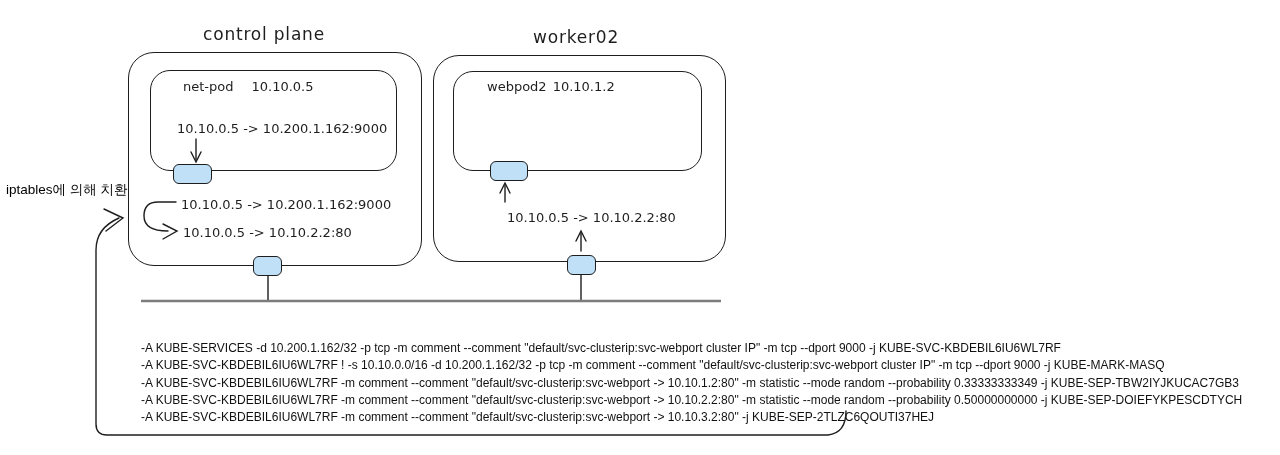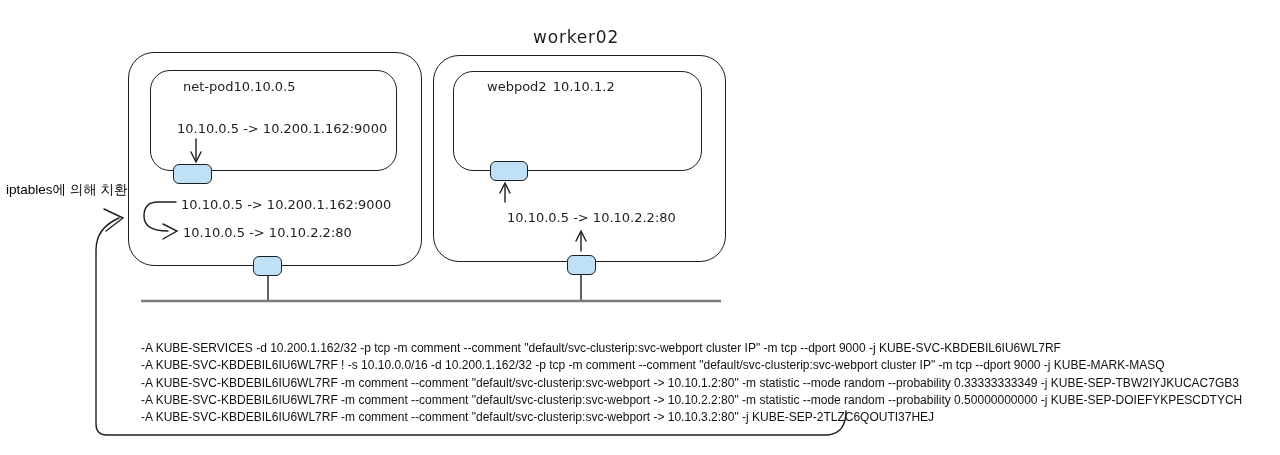--- a/index.html
+++ b/index.html
@@ -11,21 +11,21 @@
   .node-box{
     position:absolute;background:#ffffff;border:1.7px solid #1e1e1e;border-radius:26px;
   }
   .pod-box{
     position:absolute;background:#ffffff;border:1.5px solid #1e1e1e;border-radius:20px;
   }
   .node-title{
     position:absolute;font-size:17px;letter-spacing:.8px;color:#1e1e1e;white-space:nowrap;
     transform:translateX(-50%);
   }
-  .pod-label{position:absolute;display:flex;font-size:13px;white-space:nowrap;}
+  .pod-label{position:absolute;display:flex;gap:18px;font-size:13px;white-space:nowrap;}
   .flow-text{position:absolute;font-size:13px;white-space:nowrap;}
   
   .nic{
     position:absolute;background:#bfe0f7;border:1.5px solid #1e1e1e;border-radius:6px;
     box-sizing:border-box;
   }
   
   .annotation{
     position:absolute;left:6px;top:181px;font-size:13.5px;color:#000000;
     font-family:"Liberation Sans","DejaVu Sans",sans-serif;white-space:nowrap;
@@ -36,20 +36,21 @@
     font-family:"Liberation Sans","DejaVu Sans",sans-serif;
     font-size:12px;line-height:17.3px;color:#111;white-space:nowrap;
   }
   svg.overlay{position:absolute;left:0;top:0;pointer-events:none;}
 </style>
 </head>
 <body>
 
 <div id="canvas">
 
+  <div class="node-title" style="left:264px;top:24px;">control plane</div>
   <div class="node-title" style="left:576px;top:27px;">worker02</div>
 
   <div class="node-box" style="left:128px;top:52px;width:292px;height:212px;"></div>
   <div class="pod-box" style="left:150px;top:70px;width:245px;height:99px;"></div>
   <div class="pod-label" style="left:183px;top:79px;">
     <span>net-pod</span>
     <span>10.10.0.5</span>
   </div>
   <div class="flow-text" style="left:177px;top:121px;">10.10.0.5 -&gt; 10.200.1.162:9000</div>
   <div class="nic" style="left:173px;top:164px;width:39px;height:20px;"></div>

